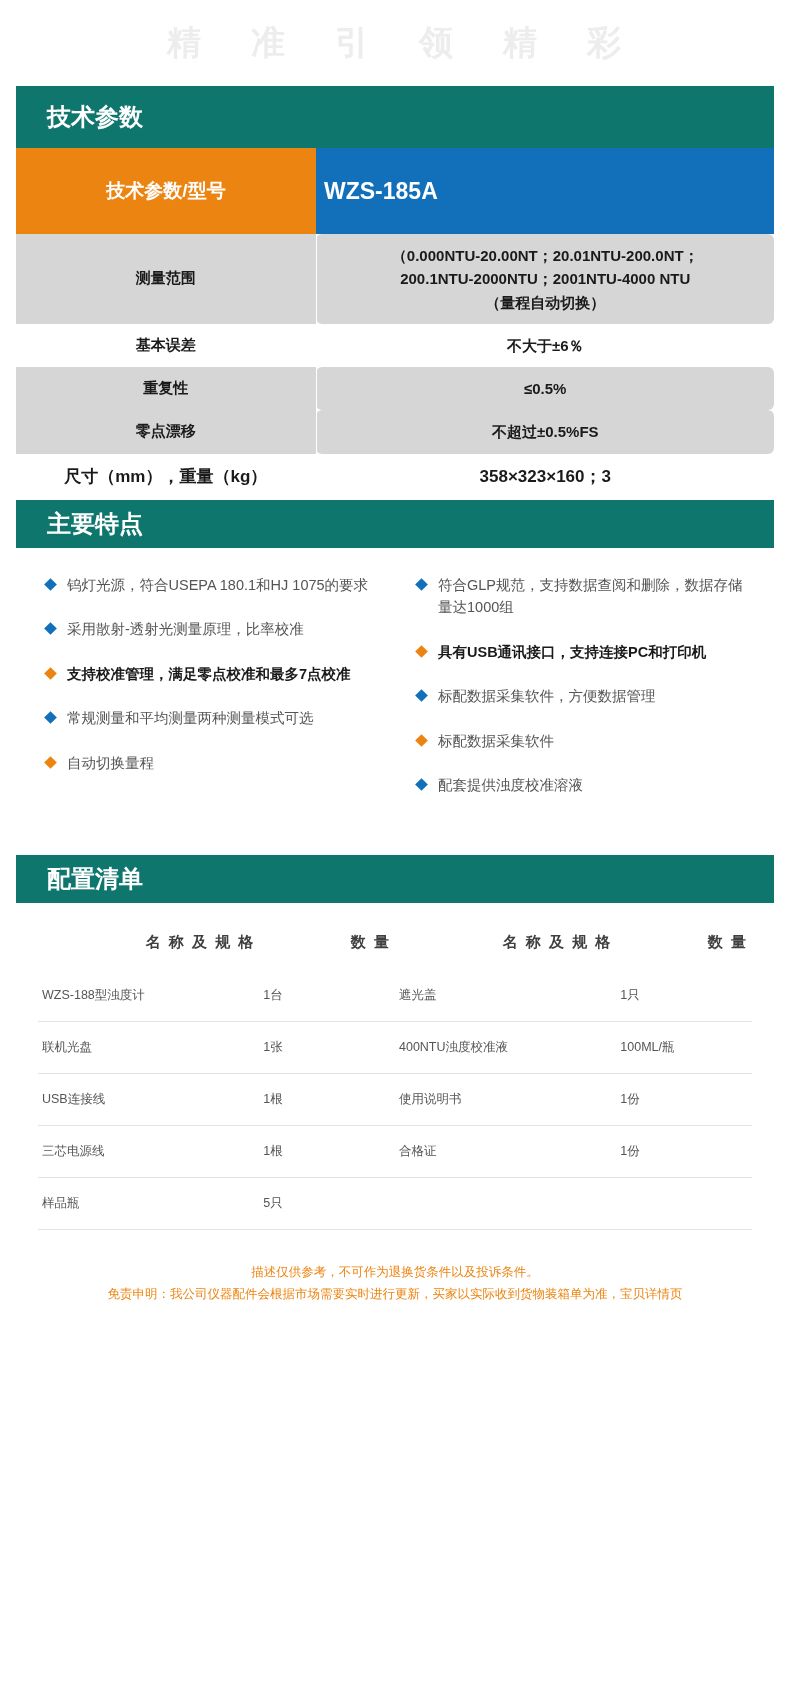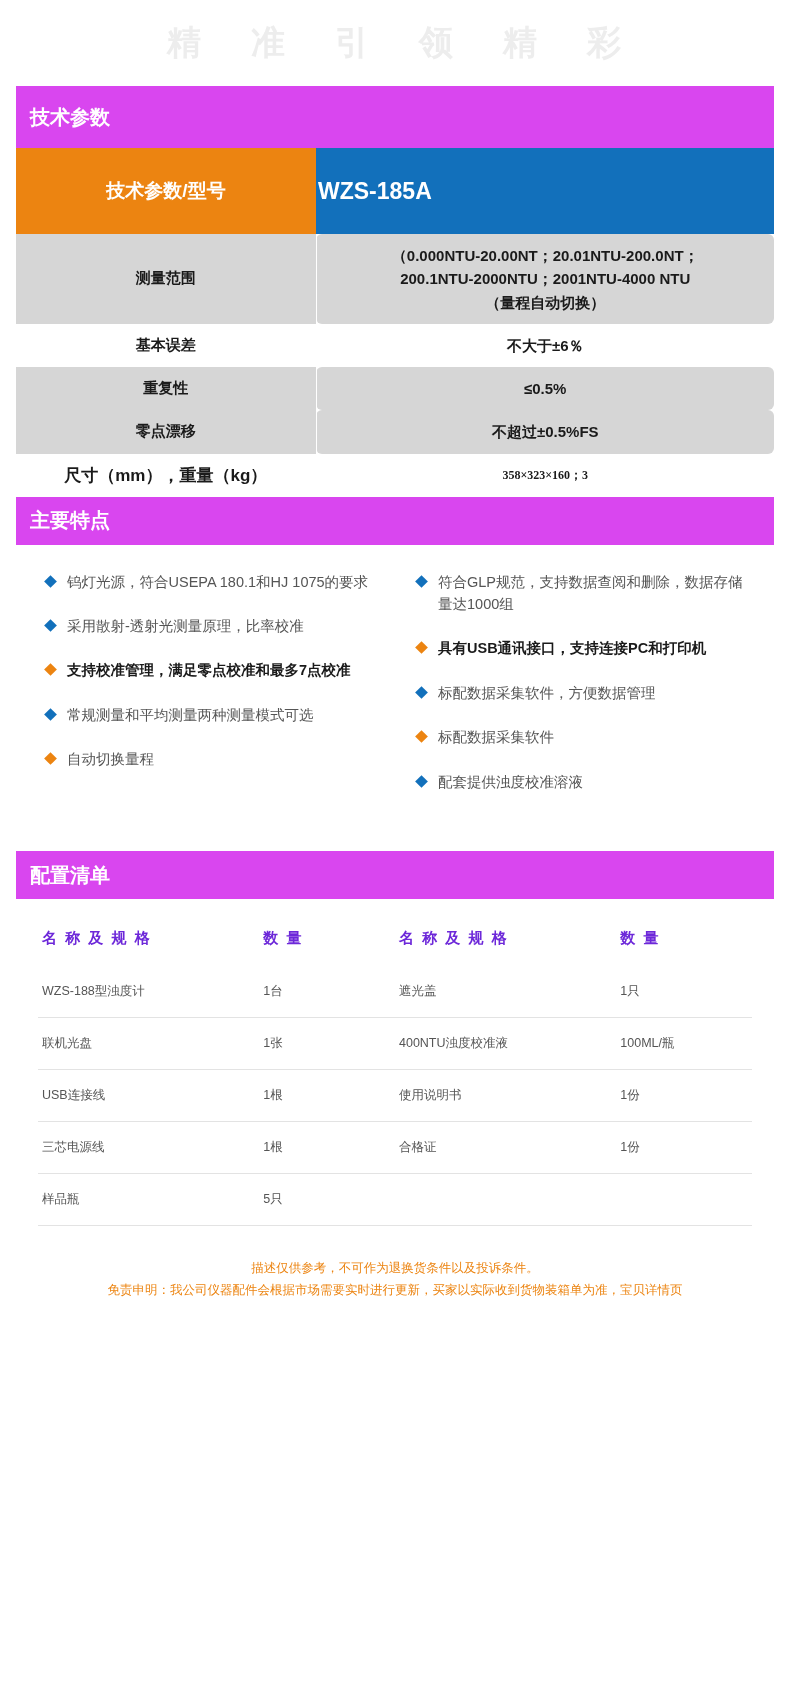--- a/index.html
+++ b/index.html
@@ -30,42 +30,42 @@
     gap: 48px;
     color: #ededed;
     font-size: 34px;
     font-weight: bold;
     letter-spacing: 2px;
     user-select: none;
   }
 
   
   .section-bar {
-    background: #d946ef;
+    background: #0f766e;
     color: #ffffff;
-    font-size: 20px;
+    font-size: 24px;
     font-weight: bold;
     height: 62px;
     display: flex;
     align-items: center;
-    padding-left: 14px;
+    padding-left: 31px;
     margin: 0 16px;
   }
   .section-bar.tall { height: 48px; }
 
   
   .spec-table {
     margin: 0 16px;
     width: 758px;
     border-collapse: collapse;
     table-layout: fixed;
   }
   .spec-table td, .spec-table th {
     border: 0;
-    padding: 2px;
+    padding: 8px;
   }
   .spec-head-left {
     background: #ec8411;
     color: #ffffff;
     font-size: 19px;
     font-weight: bold;
     text-align: center;
     height: 86px;
     width: 300px;
   }
@@ -87,21 +87,21 @@
   }
   .spec-row .lbl {
     width: 300px;
     border-right: 1px solid #ffffff;
   }
   .spec-row.shaded td { background: #d6d6d6; }
   .spec-row.plain td { background: #ffffff; }
   .spec-row .val { line-height: 1.55; border-radius: 6px; }
   .spec-row .val.multiline { font-size: 15px; }
   .spec-row .lbl.big { font-size: 17px; }
-  .spec-row .val.big { font-size: 12px; font-family: Liberation Serif, serif; }
+  .spec-row .val.big { font-size: 17px; }
 
   
   .features {
     margin: 0 16px;
     padding: 26px 16px 12px 16px;
     display: flex;
     gap: 16px;
   }
   .feat-col {
     width: 50%;
@@ -137,22 +137,22 @@
     padding: 24px 22px 6px 22px;
   }
   .config-table {
     width: 100%;
     border-collapse: collapse;
     table-layout: fixed;
   }
   .config-table th {
     font-size: 15px;
     font-weight: bold;
-    color: #6d28d9;
-    text-align: left;
+    color: #404040;
+    text-align: right;
     padding: 6px 4px 18px 4px;
     letter-spacing: 2px;
   }
   .config-table td {
     font-size: 12.5px;
     color: #555;
     padding: 17px 4px;
     border-bottom: 1px solid #e3e3e3;
   }
   .col-name { width: 31%; }

